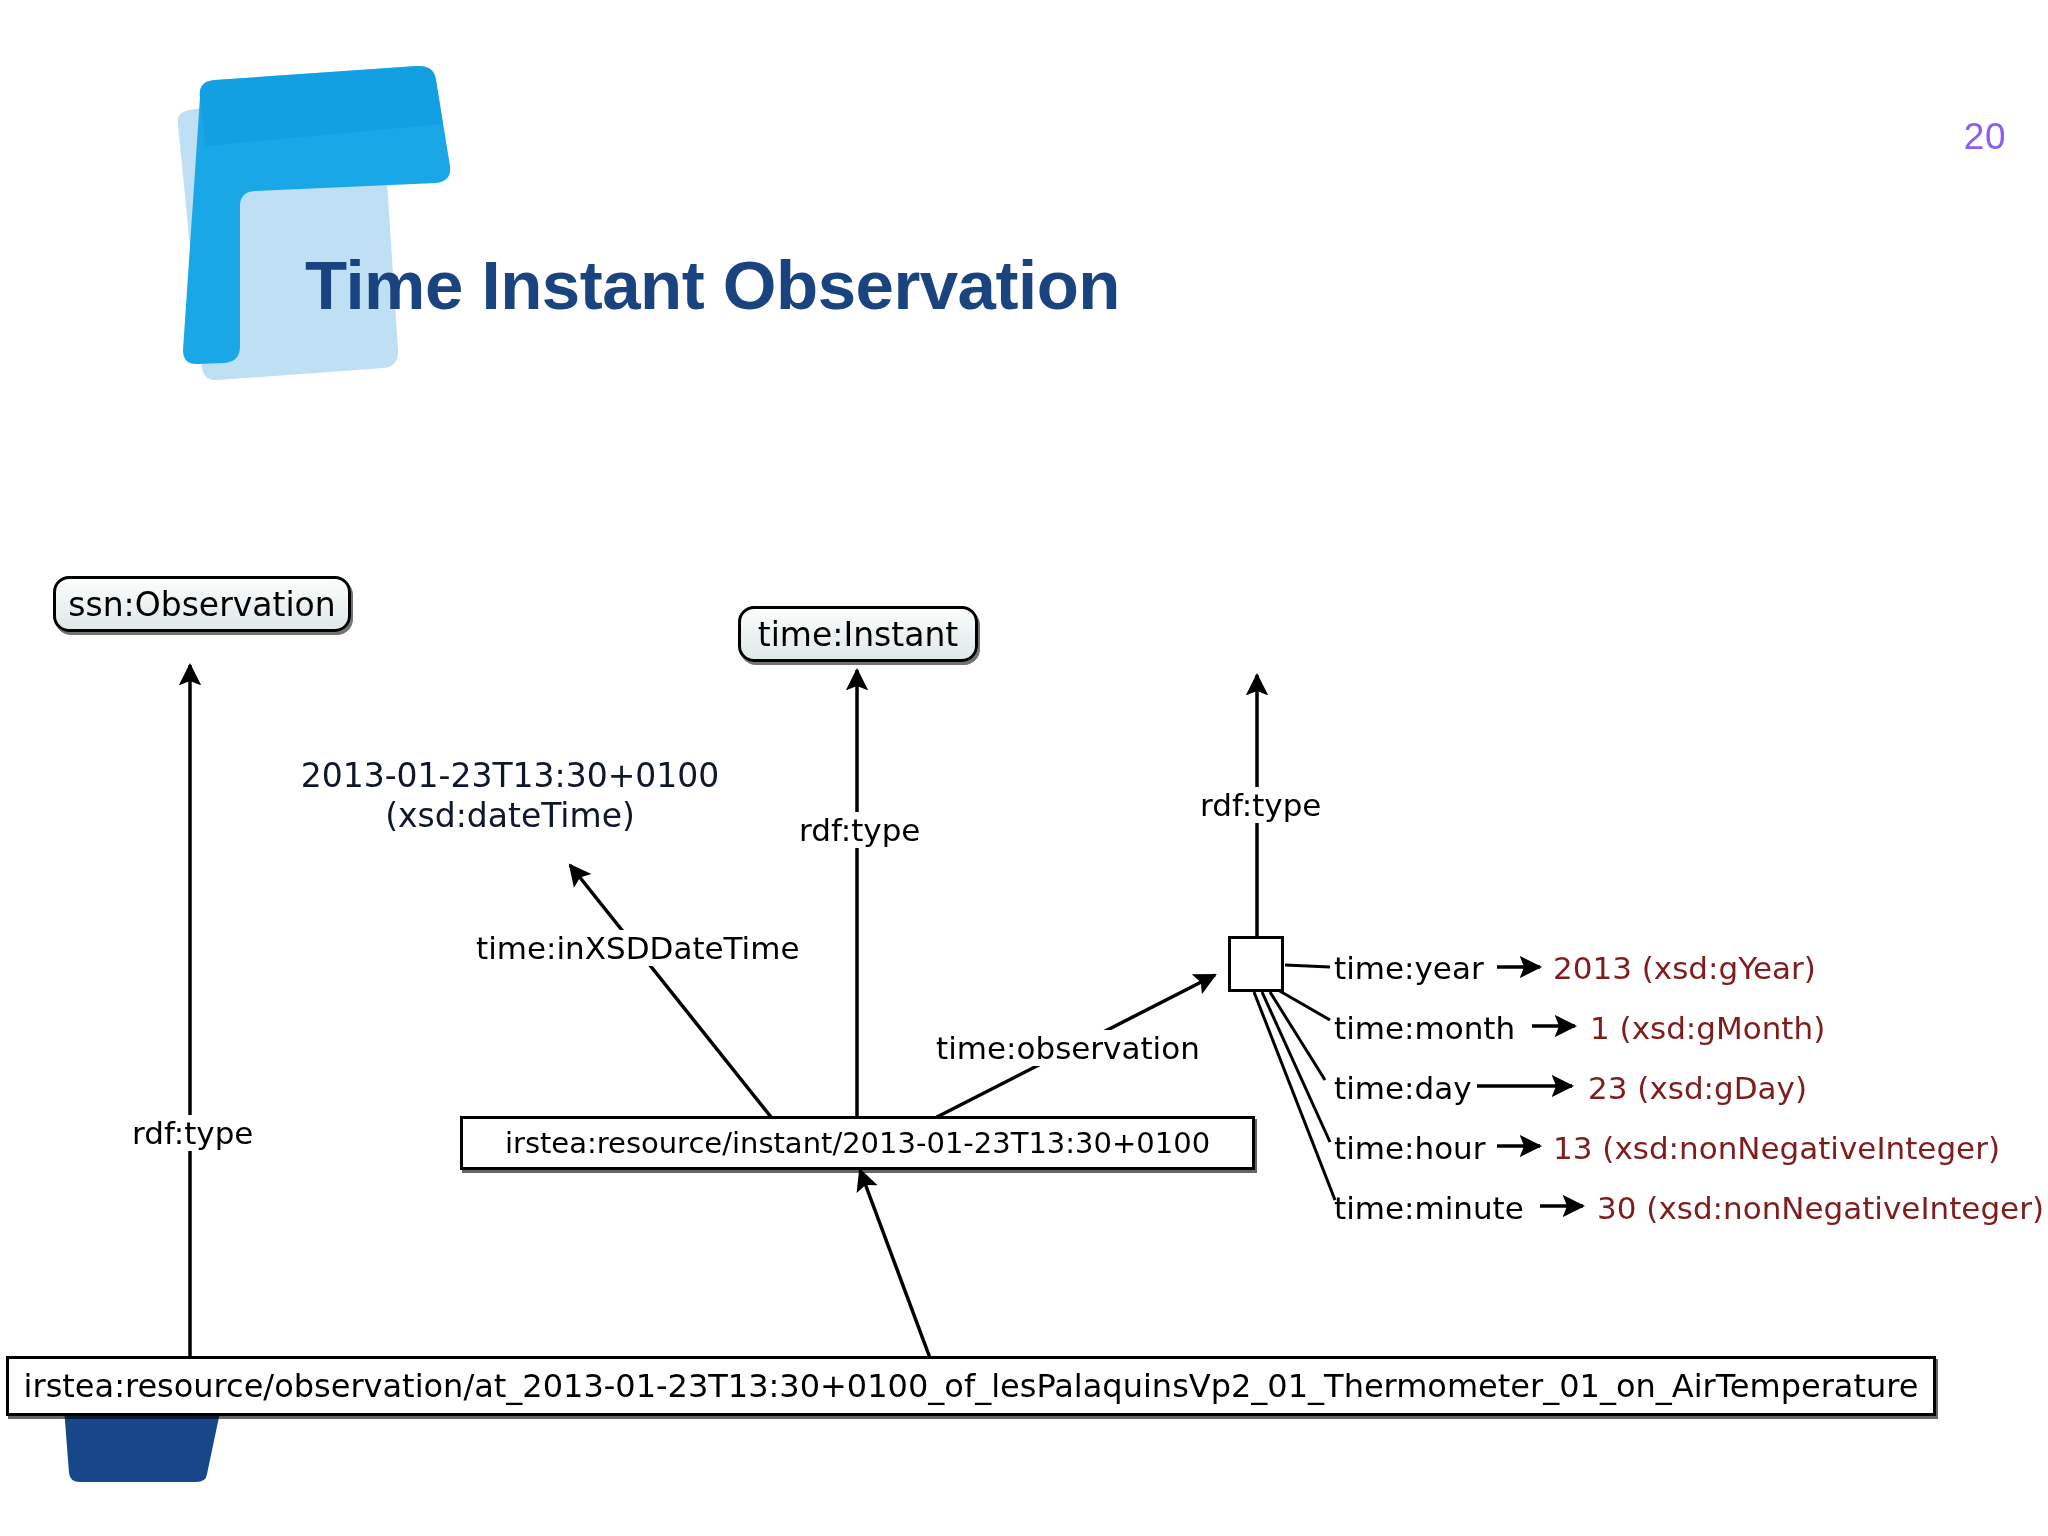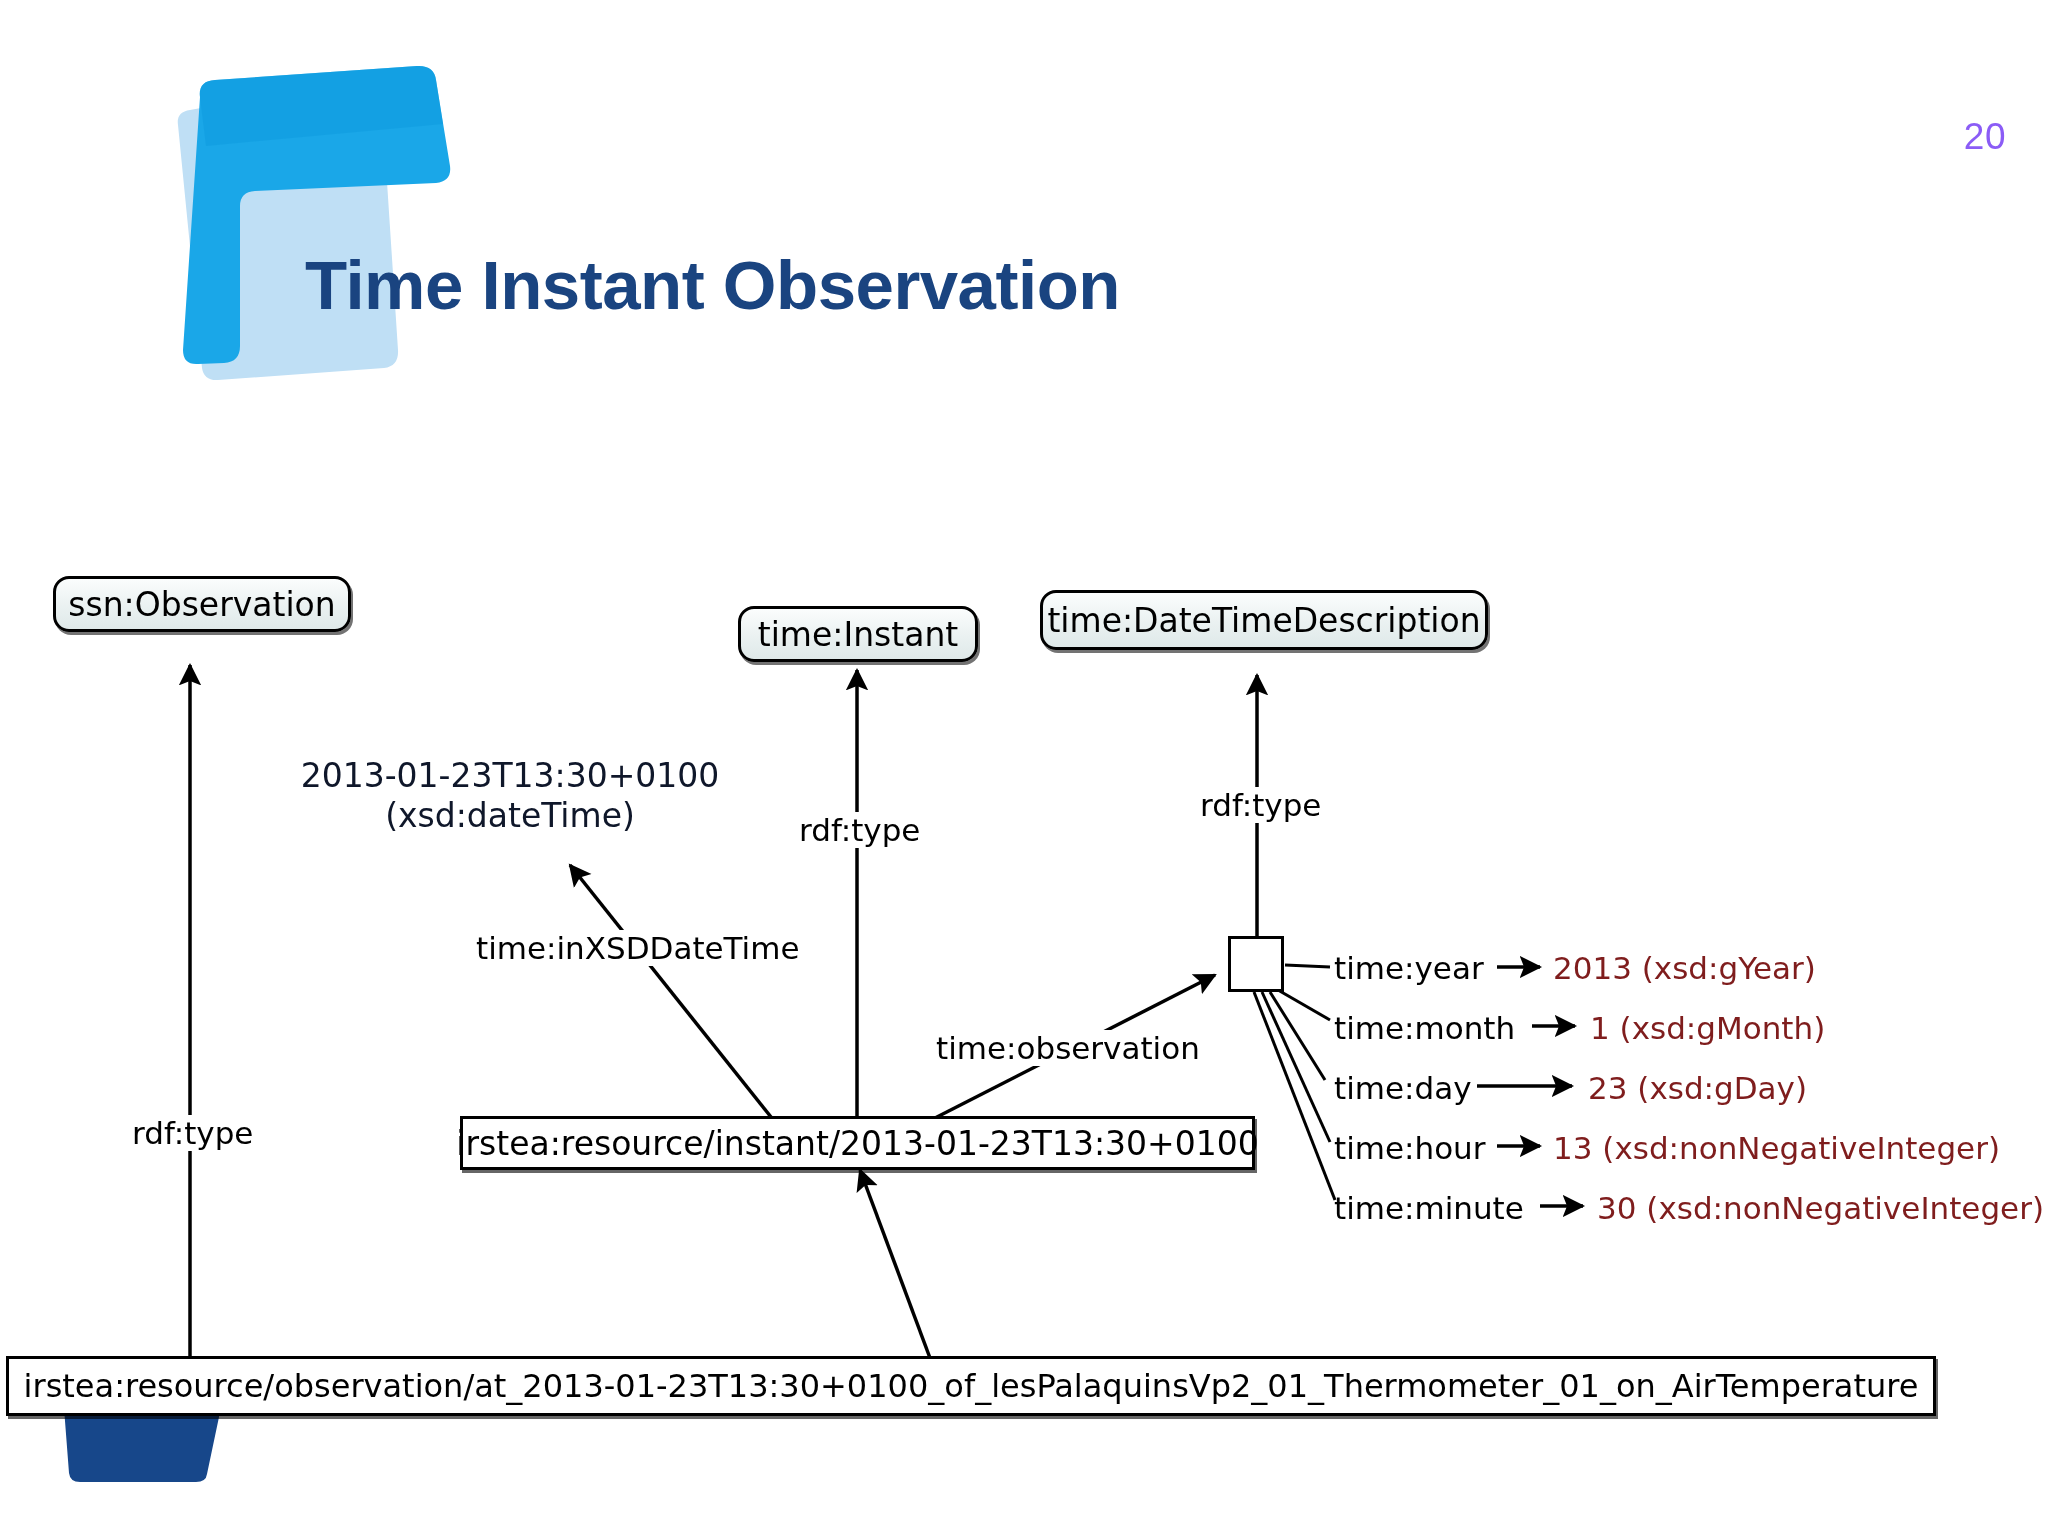--- a/index.html
+++ b/index.html
@@ -91,21 +91,21 @@
 
   
   .instance-node {
     position: absolute;
     background: #ffffff;
     border: 3px solid #000000;
     box-shadow: 2px 3px 0 rgba(0,0,0,0.6);
     display: flex;
     align-items: center;
     justify-content: center;
-    font-size: 33px;
+    font-size: 29px;
     color: #000000;
     font-family: "DejaVu Sans", sans-serif;
     white-space: nowrap;
     box-sizing: border-box;
     padding: 0 12px;
   }
 
   
   #blank-node {
     position: absolute;
@@ -205,23 +205,20 @@
   </svg>
 
   <div class="class-node" style="left:38px; top:576px; width:298px; height:56px;margin-left:15px;">
     <span>ssn:Observation</span>
   </div>
 
   <div class="class-node" style="left:738px; top:606px; width:240px; height:56px;">
     <span>time:Instant</span>
   </div>
 
-  <div class="class-node" style="left:1040px; top:590px; width:448px; height:60px;">
-    <span>time:DateTimeDescription</span>
-  </div>
 
   <div class="literal-text" style="left:300px; top:756px; width:420px;">
     <div>2013-01-23T13:30+0100</div>
     <div>(xsd:dateTime)</div>
   </div>
 
   <div class="edge-label" style="left:128px; top:1115px;">rdf:type</div>
 
   <div class="edge-label" style="left:795px; top:812px;">rdf:type</div>
 

